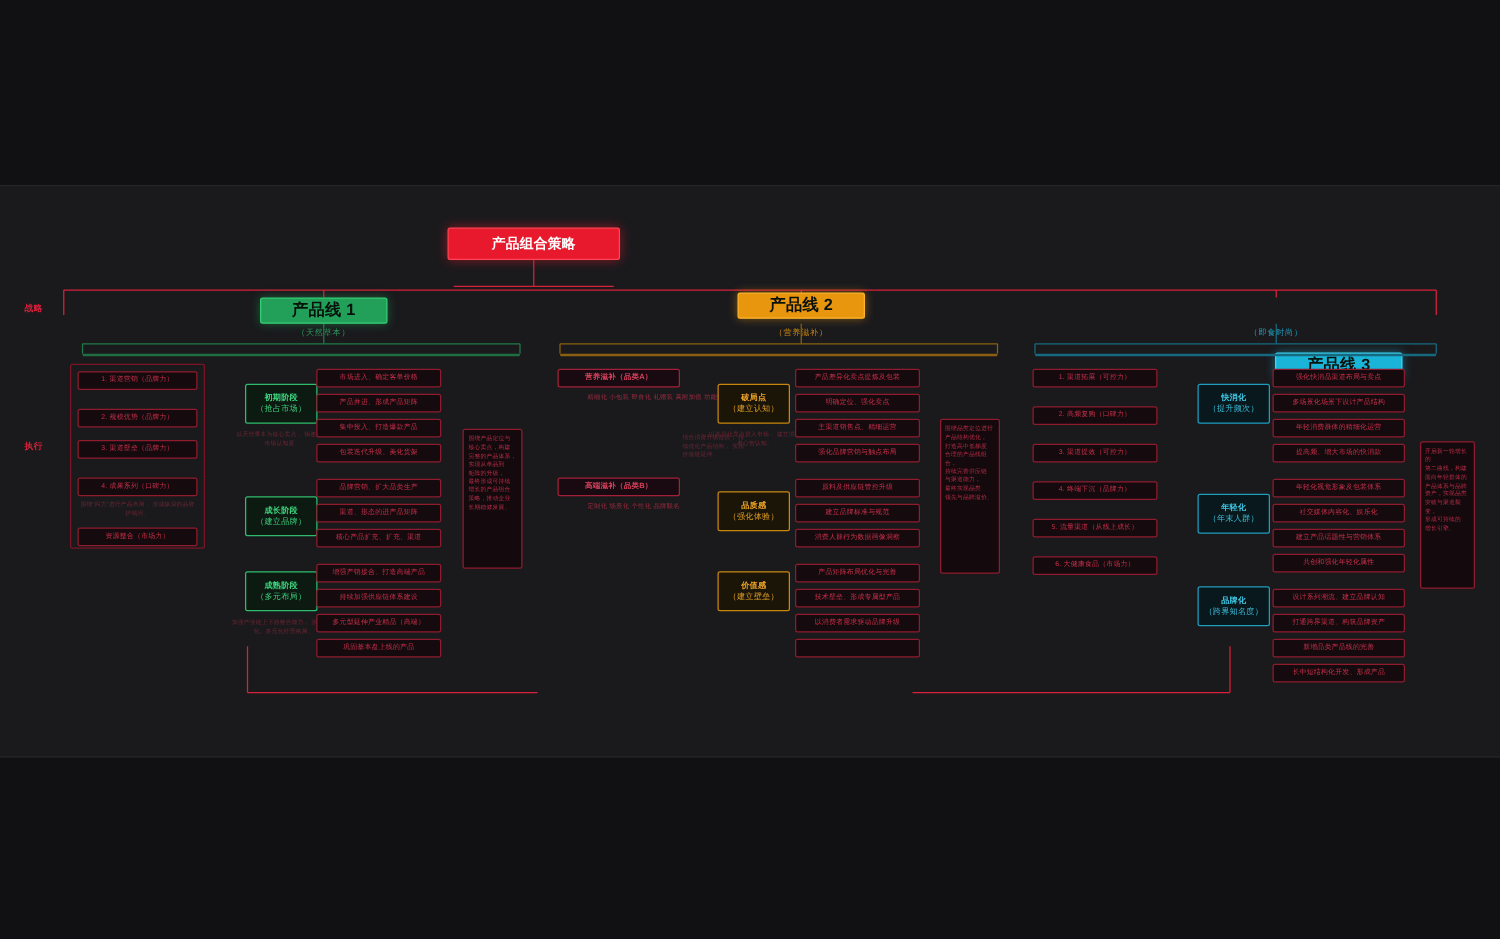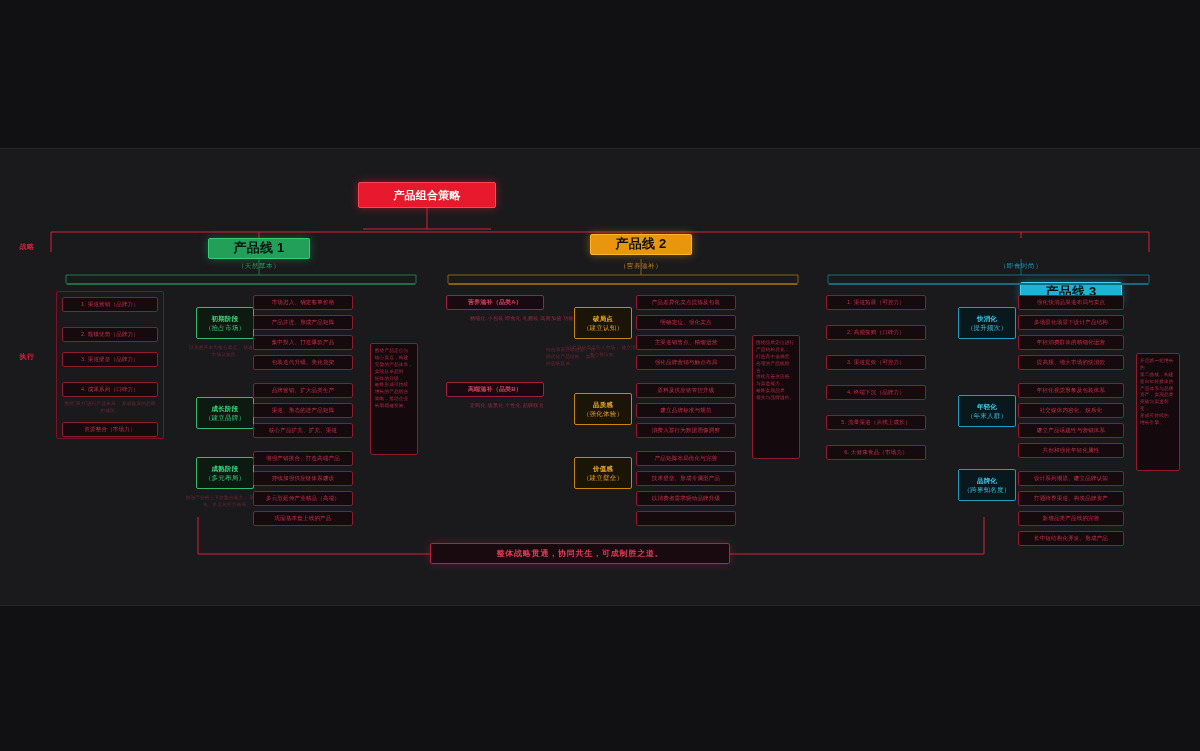--- a/index.html
+++ b/index.html
@@ -337,16 +337,15 @@
 
     <div class="box summary" style="left:1118px; top:196px; width:44px; height:118px;">开启新一轮增长的
 第二曲线，构建
 面向年轻群体的
 产品体系与品牌
 资产，实现品类
 突破与渠道裂变，
 形成可持续的
 增长引擎。</div>
 
-    <div class="box" id="footer">整体战略贯通，协同共生，可成制胜之道。</div>
 
   </div>
 </div>
 
 </body></html>

